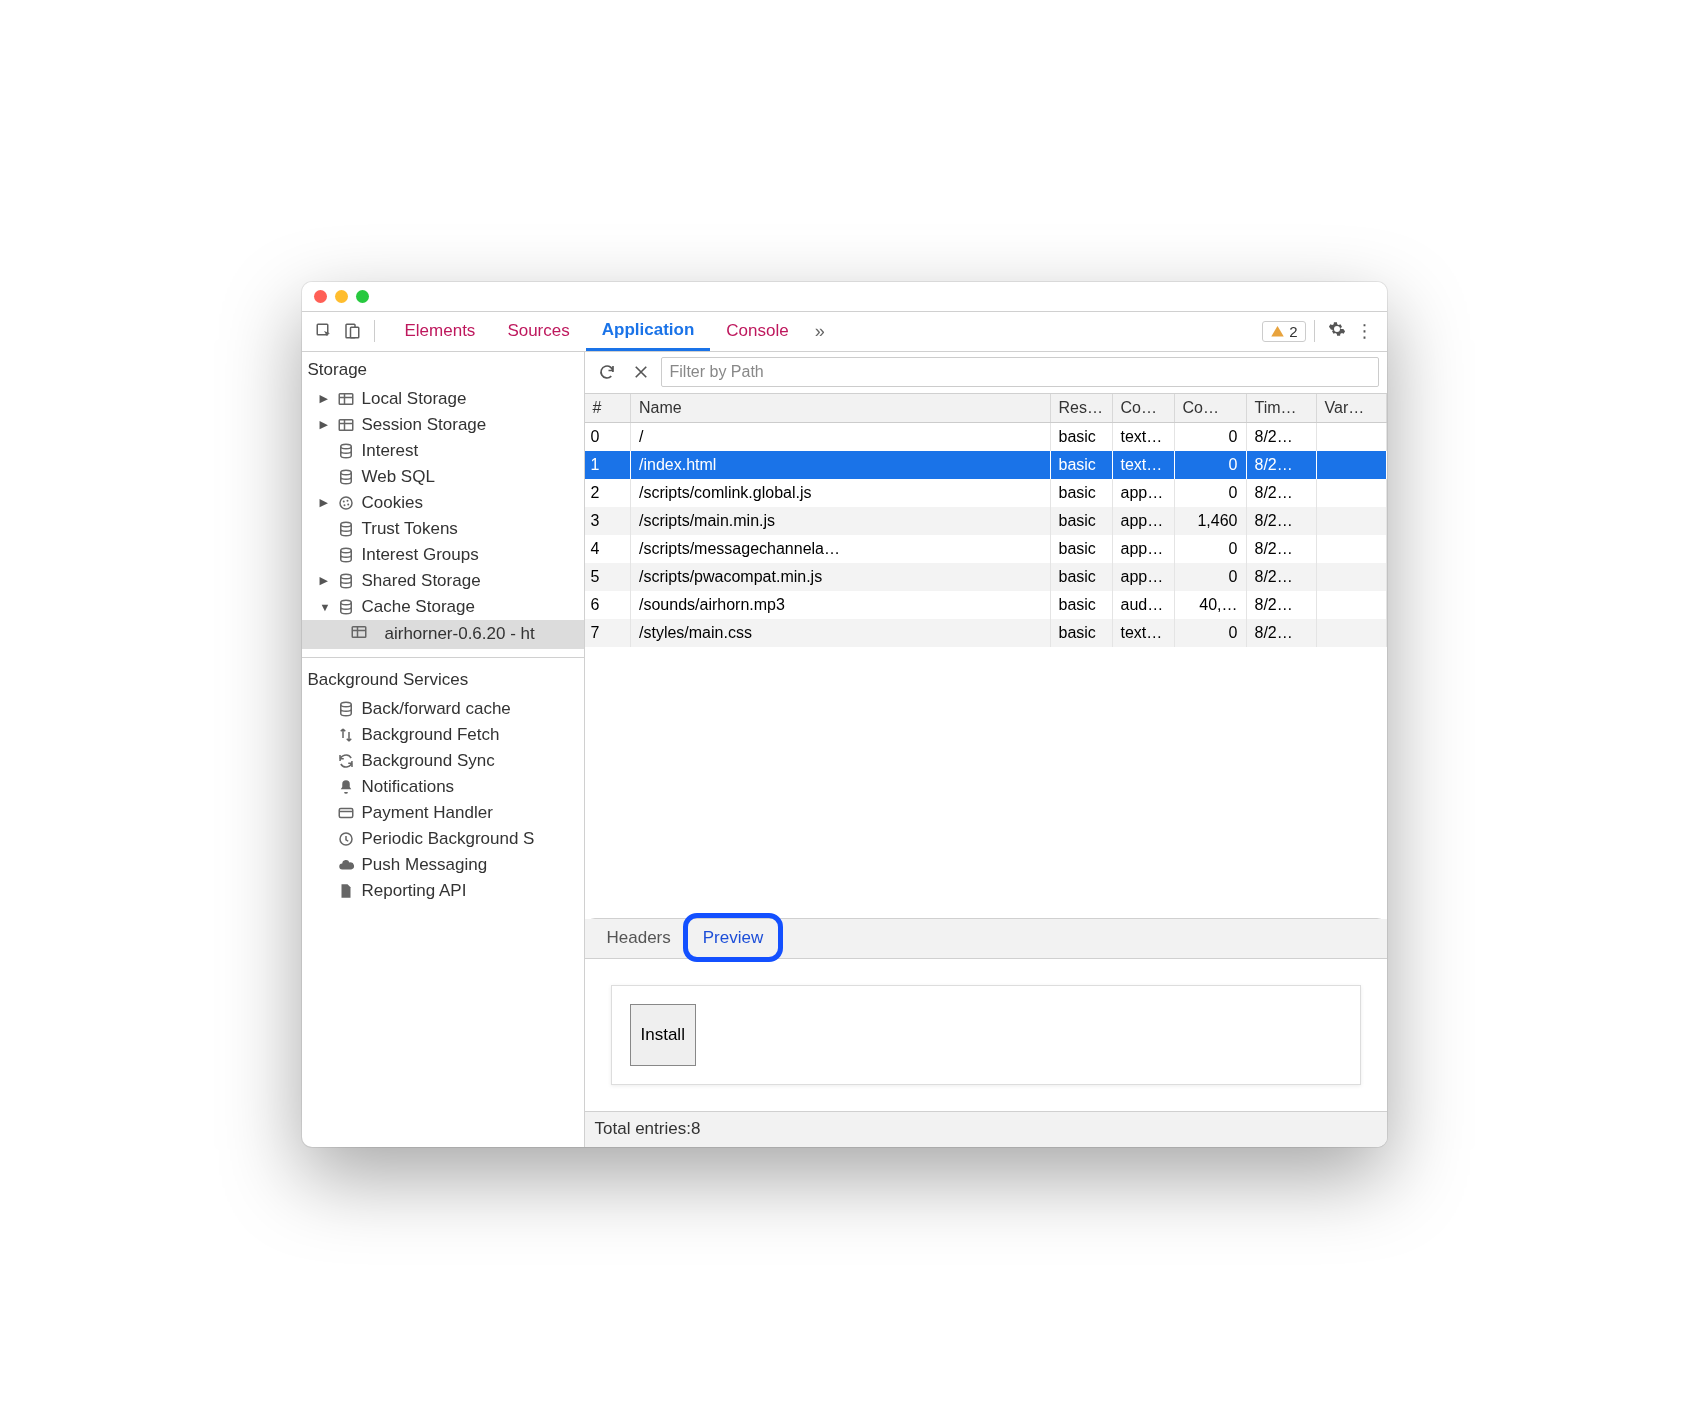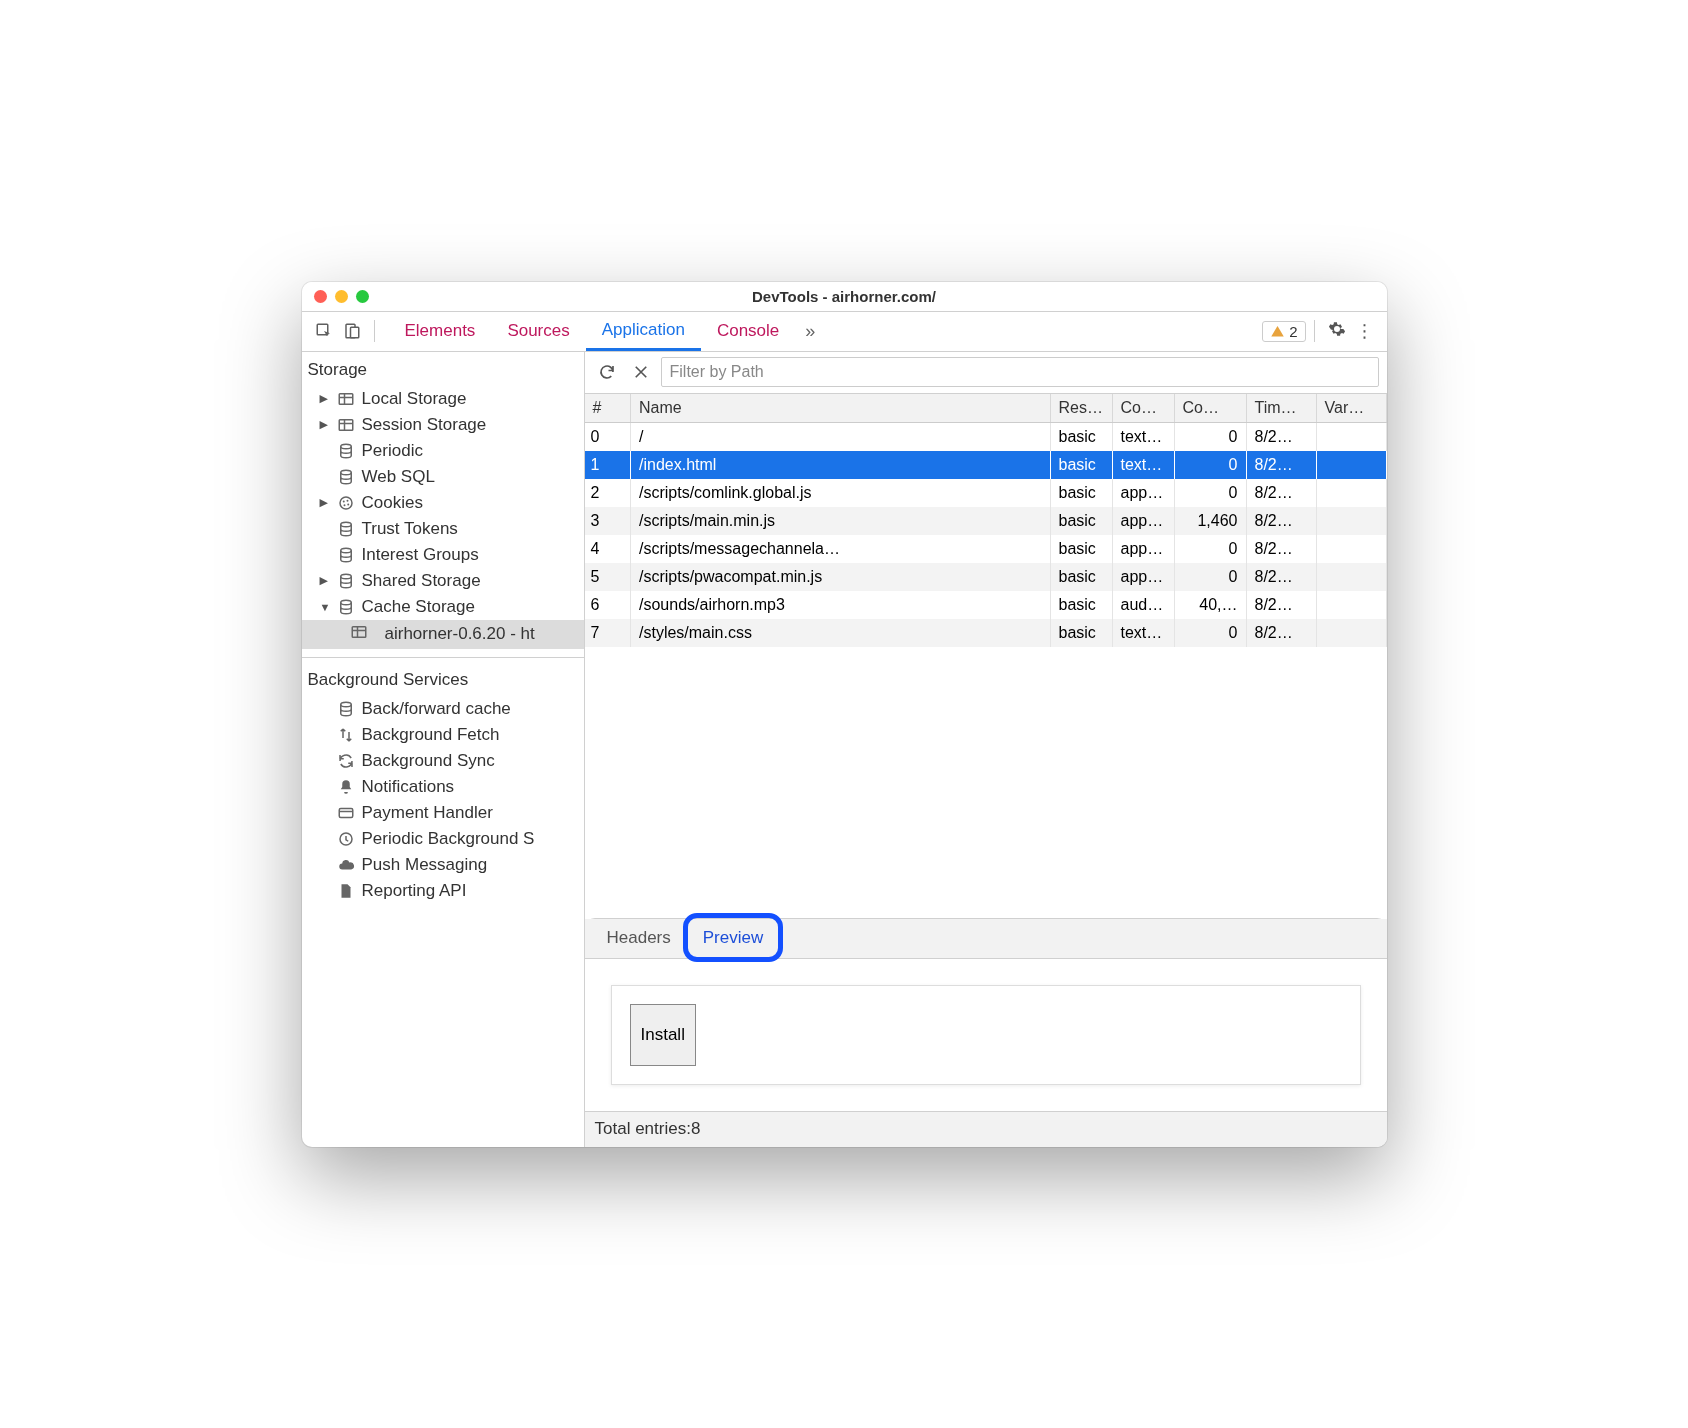--- a/index.html
+++ b/index.html
@@ -49,21 +49,21 @@
   .tb-icon {
     width: 28px; height: 28px; display: flex; align-items: center; justify-content: center;
     color: #5f5f5f;
   }
   .tb-sep { width: 1px; height: 22px; background: #ccc; margin: 0 8px; }
   .tabs { display: flex; align-items: stretch; height: 100%; margin-left: 6px; }
   .tab {
     padding: 0 16px; font-size: 17px; color: #be185d;
     display: flex; align-items: center; cursor: pointer;
   }
-  .tab.active { color: #1a73e8; border-bottom: 3px solid #1a73e8; font-weight: 400; }
+  .tab.active { color: #1a73e8; border-bottom: 3px solid #1a73e8; font-weight: 700; }
   .more-chev { font-size: 18px; color: #666; padding: 0 10px; cursor: pointer; }
   .spacer { flex: 1; }
   .warn-chip {
     display: flex; align-items: center; gap: 4px;
     border: 1px solid #ccc; border-radius: 3px;
     padding: 1px 7px; font-size: 15px; color: #333;
   }
   .gear, .kebab { width: 28px; text-align: center; color: #555; cursor: pointer; font-size: 18px; }
   .body {
     flex: 1; display: flex; overflow: hidden;
@@ -166,21 +166,20 @@
 <body>
 
 <div class="window">
 
   <div class="titlebar">
     <div class="dots">
       <div class="dot r"></div>
       <div class="dot y"></div>
       <div class="dot g"></div>
     </div>
-    <div class="titlebar-title">DevTools - airhorner.com/</div>
   </div>
 
   <div class="toolbar">
     <div class="tb-icon">
       <svg class="ico-svg" viewBox="0 0 24 24" fill="none" stroke="currentColor" stroke-width="2">
         <rect x="3" y="3" width="14" height="14" rx="1"></rect>
         <path d="M12 12 l8 3 -3 1 -1 3 z" fill="currentColor" stroke="none"></path>
       </svg>
     </div>
     <div class="tb-icon">
@@ -238,21 +237,21 @@
             <span>Session Storage</span>
           </div>
           <div class="tree-item">
             <span class="caret"></span>
             <span class="icon">
               <svg width="18" height="18" viewBox="0 0 24 24" fill="none" stroke="#666" stroke-width="2">
                 <ellipse cx="12" cy="6" rx="7" ry="3"></ellipse>
                 <path d="M5 6v12c0 1.7 3.1 3 7 3s7-1.3 7-3V6M5 12c0 1.7 3.1 3 7 3s7-1.3 7-3"></path>
               </svg>
             </span>
-            <span>Periodic</span>
+            <span>Interest</span>
           </div>
           <div class="tree-item">
             <span class="caret"></span>
             <span class="icon">
               <svg width="18" height="18" viewBox="0 0 24 24" fill="none" stroke="#666" stroke-width="2">
                 <ellipse cx="12" cy="6" rx="7" ry="3"></ellipse>
                 <path d="M5 6v12c0 1.7 3.1 3 7 3s7-1.3 7-3V6M5 12c0 1.7 3.1 3 7 3s7-1.3 7-3"></path>
               </svg>
             </span>
             <span>Web SQL</span>

